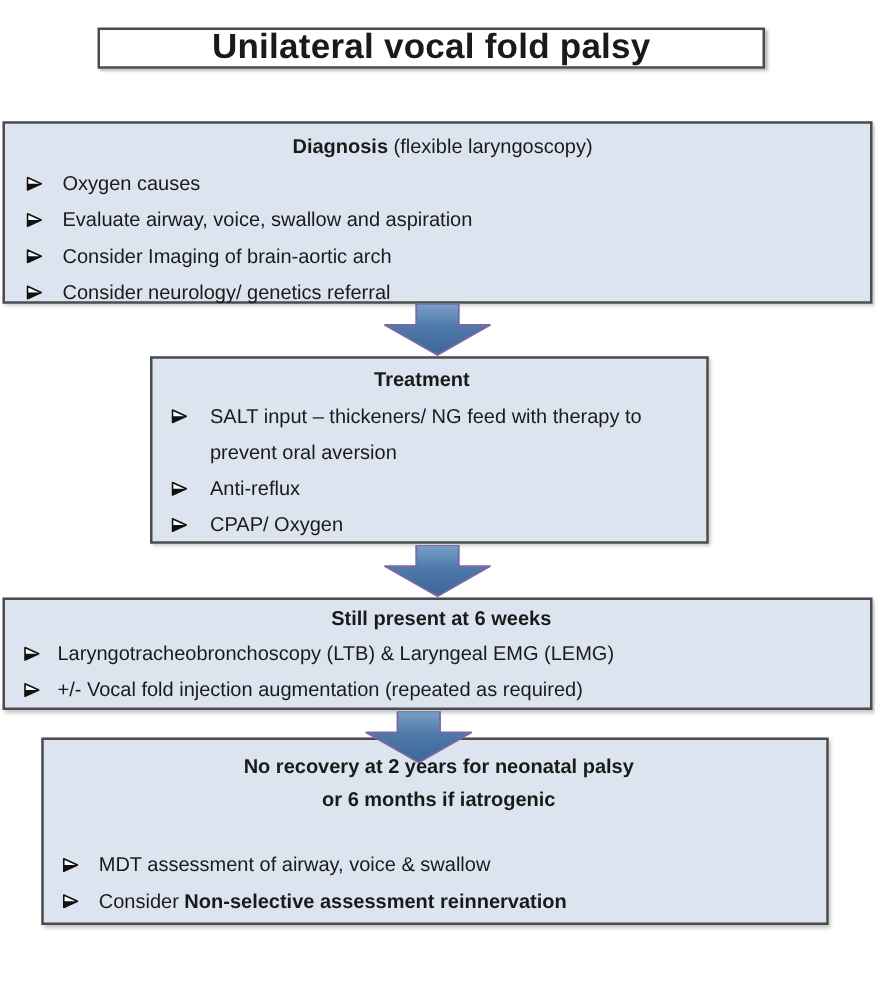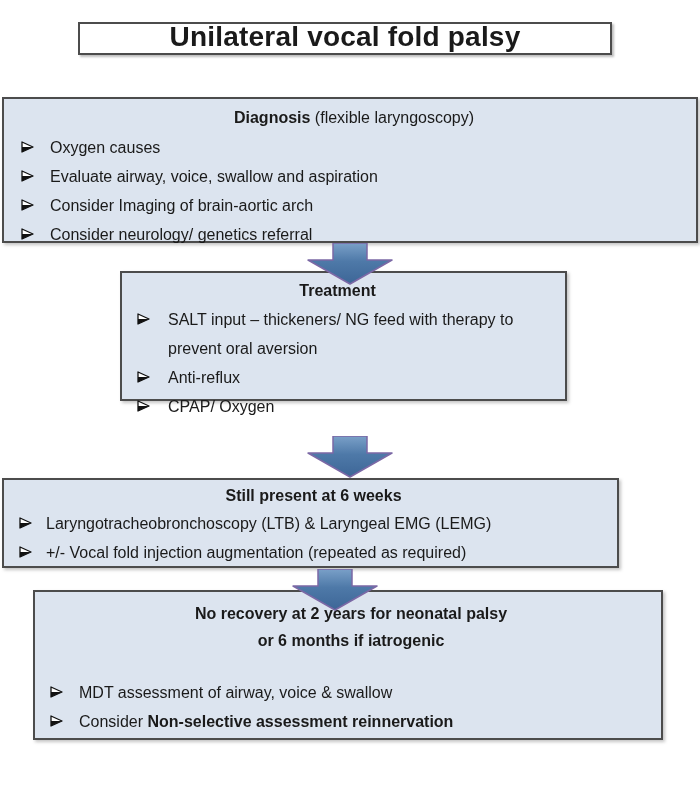--- a/index.html
+++ b/index.html
@@ -22,24 +22,24 @@
     font-size:16px;line-height:29px;
   }
   .box .hdr{text-align:center;line-height:27px;}
   .box .hdr b{font-weight:bold;}
   .box ul{list-style:none;margin:0;padding:0;}
   .box li{display:flex;line-height:29px;}
   .marker{flex:0 0 32px;align-self:flex-start;display:flex;justify-content:flex-start;}
   .marker svg{margin-top:8px;margin-left:3px;}
   .box1{left:2px;top:97px;width:696px;height:146px;padding:5px 6px 0 14px;}
   .box1 ul{margin-top:2px;}
-  .box2{left:120px;top:271px;width:447px;height:130px;padding:4px 24px 0 12px;}
+  .box2{left:120px;top:285px;width:447px;height:150px;padding:4px 24px 0 12px;}
   .box2 .marker{flex:0 0 34px;}
   .box2 ul{margin-top:1px;}
-  .box3{left:2px;top:478px;width:617px;height:90px;padding:2px 6px 0 12px;}
+  .box3{left:2px;top:478px;width:696px;height:90px;padding:2px 6px 0 12px;}
   .box3 .marker{flex:0 0 30px;}
   .box4{left:33px;top:590px;width:630px;height:150px;padding:8px 6px 0 12px;}
   .box4 .hdr{font-weight:bold;line-height:27px;}
   .box4 ul{margin-top:24px;}
   .arrow{position:absolute;z-index:2;}
   .arrow1{left:305px;top:243px;}
   .arrow2{left:305px;top:436px;}
   .arrow3{left:290px;top:569px;}
   .b{font-weight:bold;}
   .defs-holder{position:absolute;width:0;height:0;overflow:hidden;}

